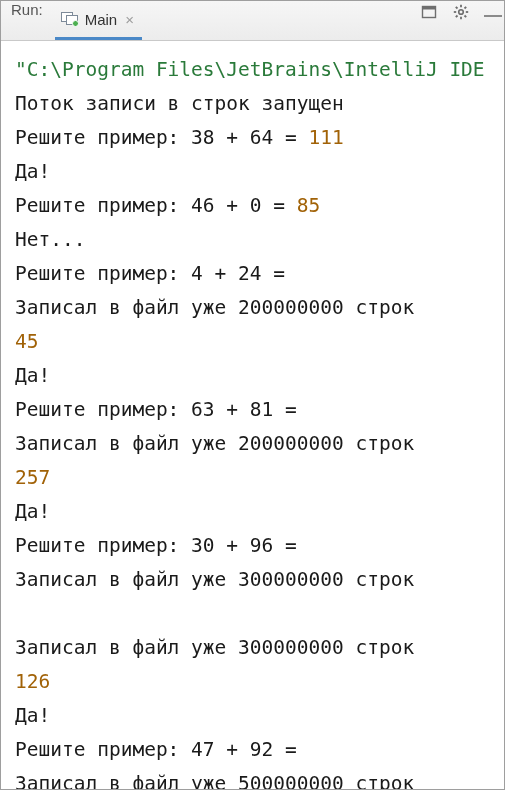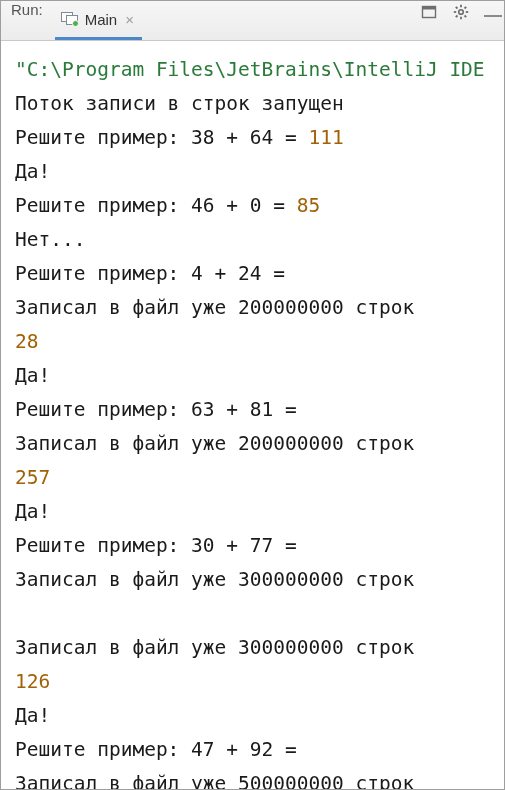--- a/index.html
+++ b/index.html
@@ -147,27 +147,27 @@
   <div class="console-area">
     <div class="console">
       <pre class="out" id="console-out"><span class="str">"C:\Program Files\JetBrains\IntelliJ IDE</span>
 <span>Поток записи в строк запущен</span>
 <span>Решите пример: 38 + 64 = </span><span class="inp">111</span>
 <span>Да!</span>
 <span>Решите пример: 46 + 0 = </span><span class="inp">85</span>
 <span>Нет...</span>
 <span>Решите пример: 4 + 24 = </span>
 <span>Записал в файл уже 200000000 строк</span>
-<span class="inp">28</span>
+<span class="inp">45</span>
 <span>Да!</span>
 <span>Решите пример: 63 + 81 = </span>
 <span>Записал в файл уже 200000000 строк</span>
 <span class="inp">257</span>
 <span>Да!</span>
-<span>Решите пример: 30 + 77 = </span>
+<span>Решите пример: 30 + 96 = </span>
 <span>Записал в файл уже 300000000 строк</span>
 <span></span>
 <span>Записал в файл уже 300000000 строк</span>
 <span class="inp">126</span>
 <span>Да!</span>
 <span>Решите пример: 47 + 92 = </span>
 <span>Записал в файл уже 500000000 строк</span>
 </pre>
     </div>
   </div>

